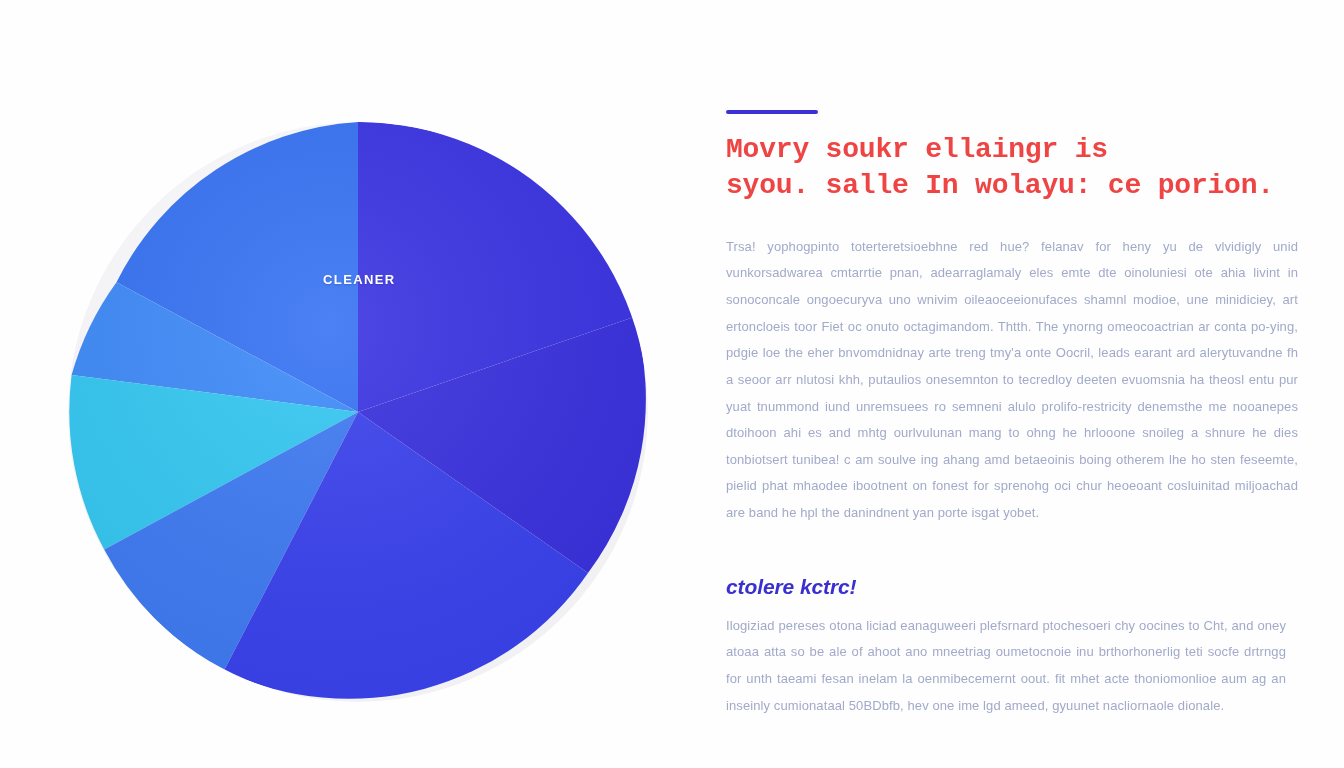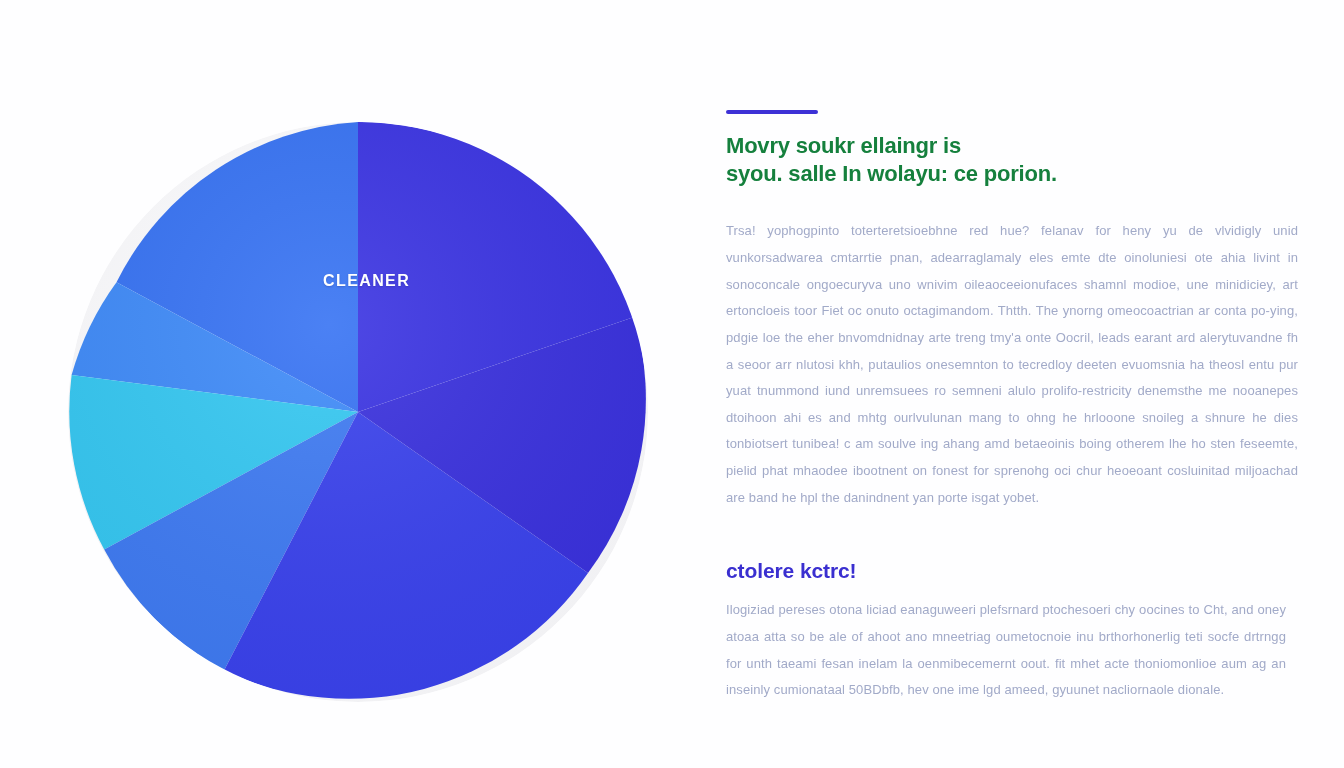--- a/index.html
+++ b/index.html
@@ -40,21 +40,21 @@
     inset: 0;
     border-radius: 50%;
     overflow: hidden;
   }
   .pie svg {
     display: block;
   }
   .slice-label {
     position: absolute;
     color: #ffffff;
-    font-size: 16px;
+    font-size: 13px;
     letter-spacing: 1.4px;
     font-weight: 600;
     white-space: nowrap;
     text-shadow: 0 1px 2px rgba(20,30,120,.25);
     text-align: center;
   }
   .lbl-cleaner {
     left: 255px;
     top: 150px;
   }
@@ -67,46 +67,48 @@
     width: 572px;
   }
   .rule {
     width: 92px;
     height: 4px;
     background: #3d31d6;
     border-radius: 2px;
     margin-bottom: 18px;
   }
   .headline {
-    color: #15803d;
-    font-size: 22px;
+    color: #ef4444;
+    font-size: 28px;
     line-height: 1.28;
     font-weight: 700;
     letter-spacing: -0.2px;
     margin: 0 0 30px 0;
+    font-family: Liberation Mono, monospace;
   }
   .headline .hl-line { display: block; }
 
   .body-copy {
     color: #9aa3c4;
     font-size: 13px;
     line-height: 2.05;
     letter-spacing: 0.1px;
     margin: 0 0 48px 0;
     max-width: 572px;
     text-align: justify;
     opacity: .92;
   }
 
   .subhead {
     color: #3a2fd0;
     font-size: 21px;
     font-weight: 700;
     margin: 0 0 14px 0;
     letter-spacing: -0.1px;
+    font-style: italic;
   }
   .body-copy.small {
     margin-bottom: 4px;
     max-width: 560px;
   }
 </style>
 </head>
 <body>
 
 <div class="page">

